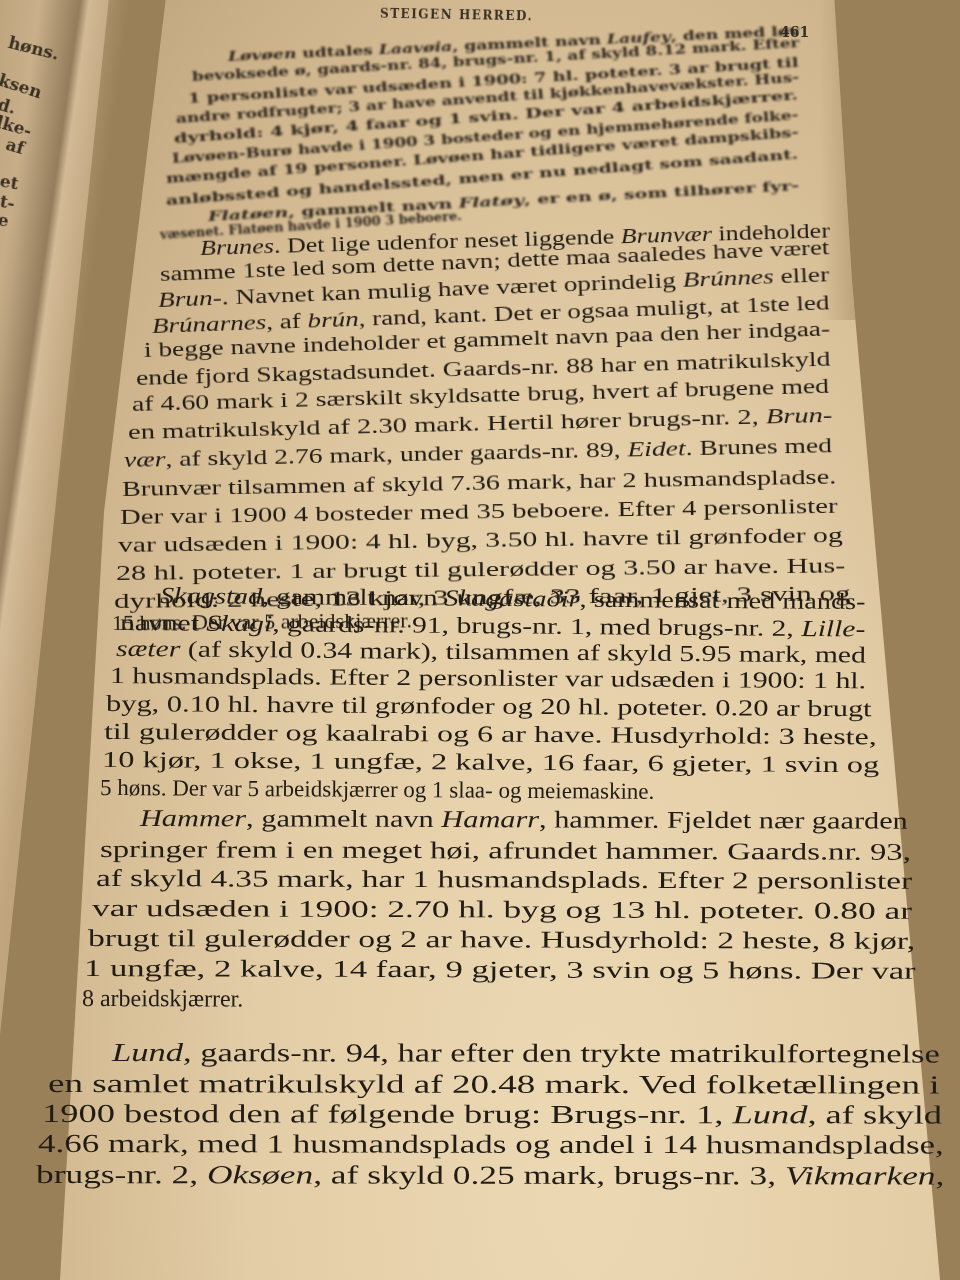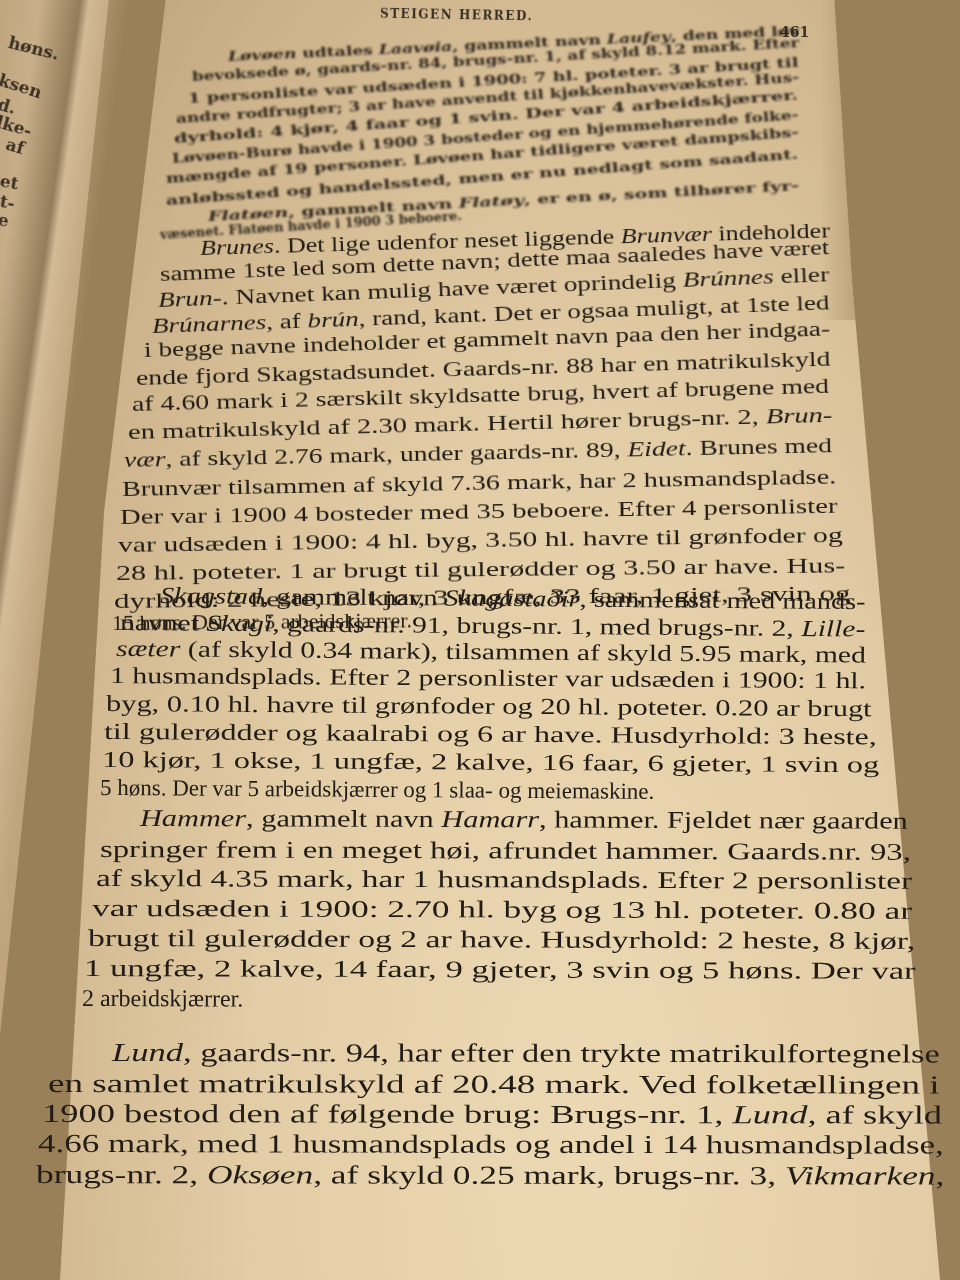--- a/index.html
+++ b/index.html
@@ -105,19 +105,19 @@
     <div class="line sharp" style="left: 106px; top: 692px; font-size: 23px; transform: rotate(0.4deg) scaleX(1.323);"><span>byg, 0.10 hl. havre til grønfoder og 20 hl. poteter. 0.20 ar brugt</span></div>
     <div class="line sharp" style="left: 104px; top: 720px; font-size: 23px; transform: rotate(0.4deg) scaleX(1.394);"><span>til gulerødder og kaalrabi og 6 ar have. Husdyrhold: 3 heste,</span></div>
     <div class="line sharp" style="left: 102px; top: 748px; font-size: 23px; transform: rotate(0.4deg) scaleX(1.409);"><span>10 kjør, 1 okse, 1 ungfæ, 2 kalve, 16 faar, 6 gjeter, 1 svin og</span></div>
     <div class="line sharp" style="left: 100px; top: 776px; font-size: 23px; transform: rotate(0.4deg) scaleX(1);"><span>5 høns. Der var 5 arbeidskjærrer og 1 slaa- og meiemaskine.</span></div>
     <div class="line sharp" style="left: 140px; top: 806px; font-size: 24px; transform: rotate(0.2deg) scaleX(1.263);"><em>Hammer</em><span>, gammelt navn </span><em>Hamarr</em><span>, hammer. Fjeldet nær gaarden</span></div>
     <div class="line sharp" style="left: 100px; top: 837px; font-size: 24px; transform: rotate(0.2deg) scaleX(1.364);"><span>springer frem i en meget høi, afrundet hammer. Gaards.nr. 93,</span></div>
     <div class="line sharp" style="left: 96px; top: 866px; font-size: 24px; transform: rotate(0.2deg) scaleX(1.385);"><span>af skyld 4.35 mark, har 1 husmandsplads. Efter 2 personlister</span></div>
     <div class="line sharp" style="left: 92px; top: 896px; font-size: 24px; transform: rotate(0.2deg) scaleX(1.477);"><span>var udsæden i 1900: 2.70 hl. byg og 13 hl. poteter. 0.80 ar</span></div>
     <div class="line sharp" style="left: 88px; top: 926px; font-size: 24px; transform: rotate(0.2deg) scaleX(1.403);"><span>brugt til gulerødder og 2 ar have. Husdyrhold: 2 heste, 8 kjør,</span></div>
     <div class="line sharp" style="left: 84px; top: 956px; font-size: 24px; transform: rotate(0.2deg) scaleX(1.444);"><span>1 ungfæ, 2 kalve, 14 faar, 9 gjeter, 3 svin og 5 høns. Der var</span></div>
-    <div class="line sharp" style="left: 82px; top: 986px; font-size: 24px; transform: rotate(0.2deg) scaleX(1);"><span>2 arbeidskjærrer.</span></div>
+    <div class="line sharp" style="left: 82px; top: 986px; font-size: 24px; transform: rotate(0.2deg) scaleX(1);"><span>8 arbeidskjærrer.</span></div>
     <div class="line sharp" style="left: 112px; top: 1040px; font-size: 26px; transform: rotate(0.1deg) scaleX(1.327);"><em>Lund</em><span>, gaards-nr. 94, har efter den trykte matrikulfortegnelse</span></div>
     <div class="line sharp" style="left: 48px; top: 1071px; font-size: 26px; transform: rotate(0.1deg) scaleX(1.427);"><span>en samlet matrikulskyld af 20.48 mark. Ved folketællingen i</span></div>
     <div class="line sharp" style="left: 42px; top: 1101px; font-size: 26px; transform: rotate(0.1deg) scaleX(1.402);"><span>1900 bestod den af følgende brug: Brugs-nr. 1, </span><em>Lund</em><span>, af skyld</span></div>
     <div class="line sharp" style="left: 38px; top: 1131px; font-size: 26px; transform: rotate(0.1deg) scaleX(1.346);"><span>4.66 mark, med 1 husmandsplads og andel i 14 husmandspladse,</span></div>
     <div class="line sharp" style="left: 36px; top: 1162px; font-size: 26px; transform: rotate(0.1deg) scaleX(1.361);"><span>brugs-nr. 2, </span><em>Oksøen</em><span>, af skyld 0.25 mark, brugs-nr. 3, </span><em>Vikmarken</em><span>,</span></div>
   </div>
 
 </body></html>

